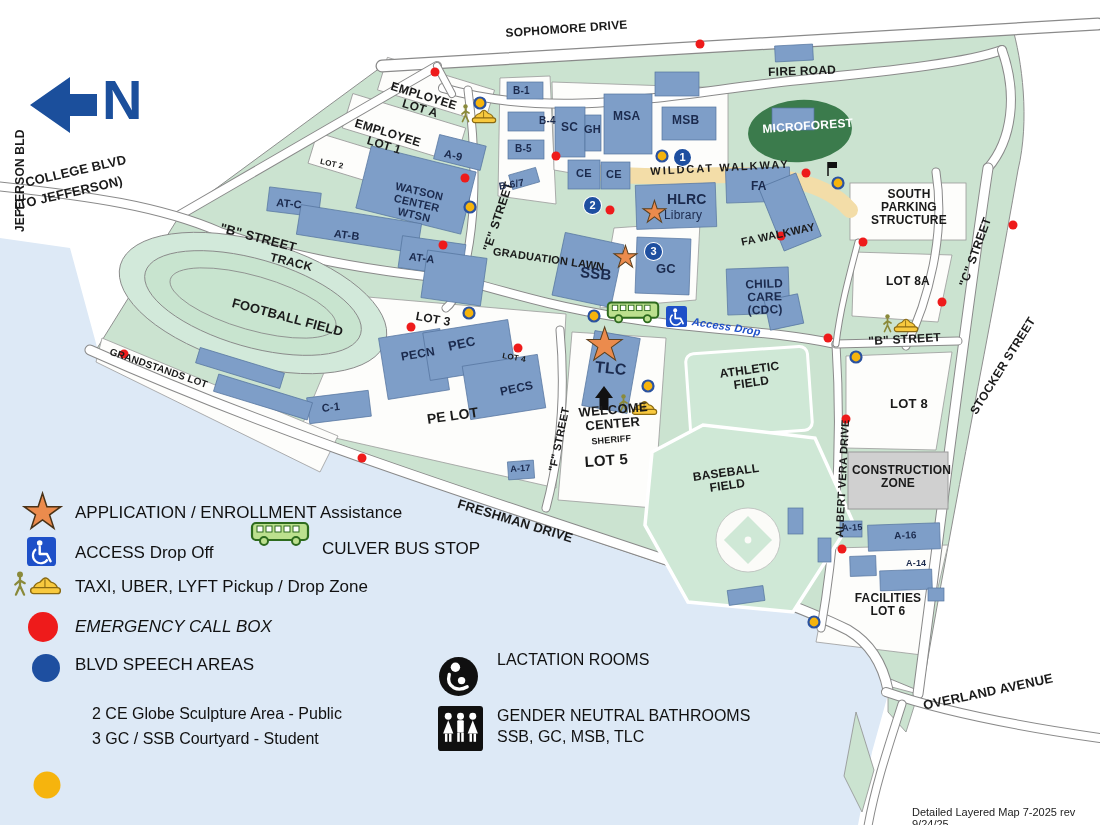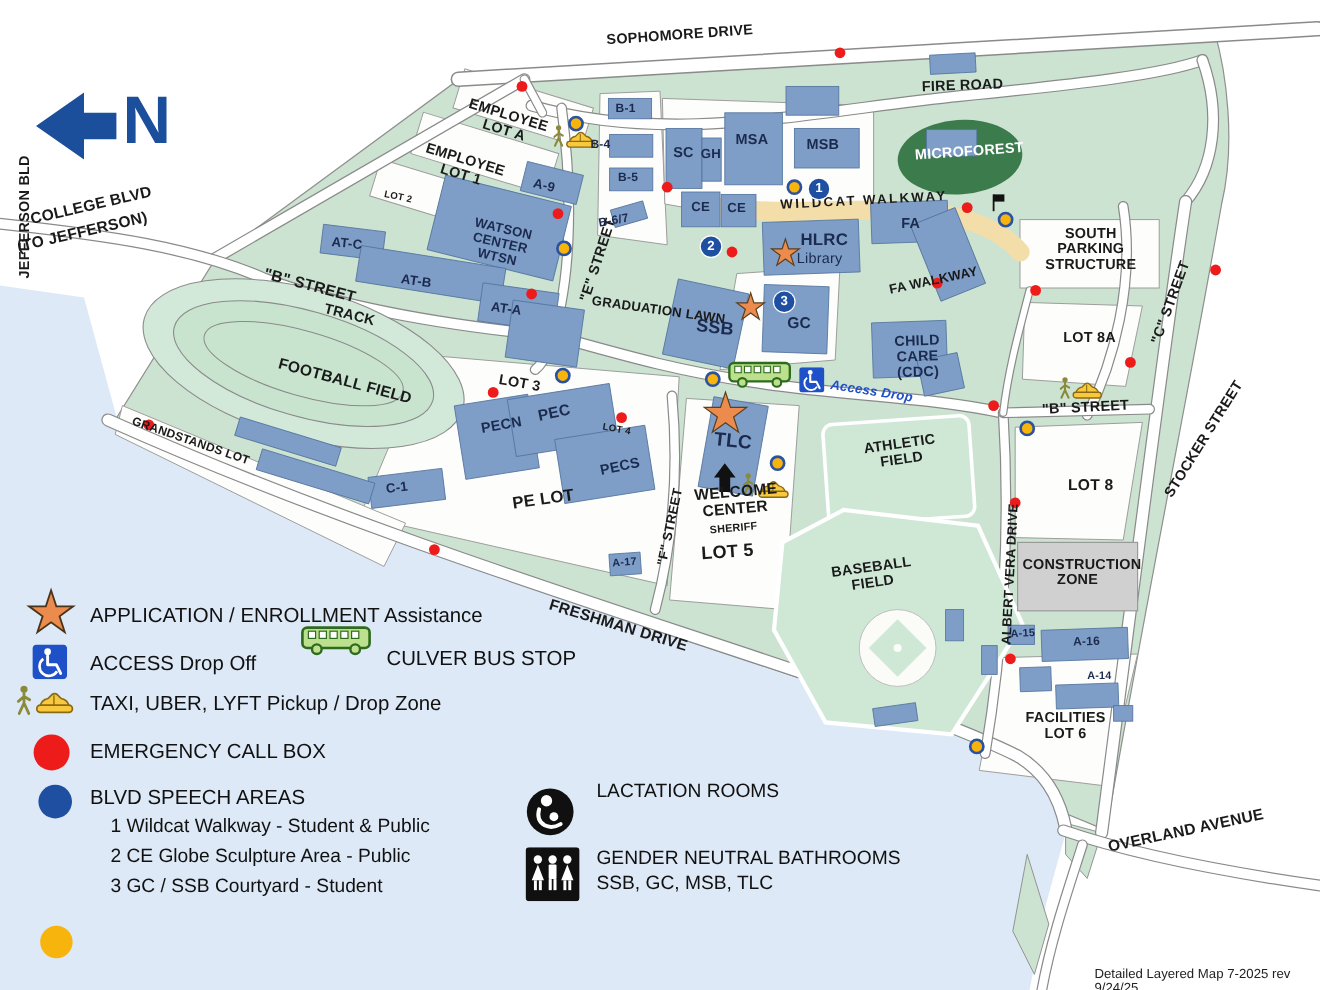--- a/index.html
+++ b/index.html
@@ -336,21 +336,21 @@
 <div class="lbl s12 ct" style="left:718px;top:368px;width:62px;transform:rotate(-8deg);">ATHLETIC
 FIELD</div>
 <div class="lbl s12 ct" style="left:692px;top:471px;width:66px;transform:rotate(-8deg);">BASEBALL
 FIELD</div>
 <div class="lbl" style="left:494px;top:245px;transform:rotate(8deg);">GRADUATION LAWN</div>
 <div class="lbl s13 ct" style="left:578px;top:406px;width:66px;transform:rotate(-5deg);">WELCOME
 CENTER</div>
 <div class="lbl s9 ct" style="left:586px;top:438px;width:50px;transform:rotate(-5deg);">SHERIFF</div>
 
 <div class="lbl s10 nv" style="left:513px;top:85px;">B-1</div>
-<div class="lbl s10 nv" style="left:492px;top:115px;">B-4</div>
+<div class="lbl s10 nv" style="left:539px;top:115px;">B-4</div>
 <div class="lbl s10 nv" style="left:515px;top:143px;">B-5</div>
 <div class="lbl s10 nv" style="left:498px;top:181px;transform:rotate(-10deg);">B-6/7</div>
 <div class="lbl s12 nv" style="left:561px;top:121px;">SC</div>
 <div class="lbl nv" style="left:584px;top:123px;">GH</div>
 <div class="lbl s12 nv" style="left:613px;top:110px;">MSA</div>
 <div class="lbl s12 nv" style="left:672px;top:114px;">MSB</div>
 <div class="lbl nv" style="left:576px;top:167px;">CE</div>
 <div class="lbl nv" style="left:606px;top:168px;">CE</div>
 <div class="lbl s14 nv" style="left:667px;top:192px;">HLRC</div>
 <div class="lbl s12 nv nr" style="left:664px;top:209px;">Library</div>
@@ -381,23 +381,22 @@
 
 <div class="star" style="left:641px;top:197px;font-size:30px;">★</div>
 <div class="star" style="left:612px;top:242px;font-size:30px;">★</div>
 <div class="star" style="left:584px;top:321px;font-size:46px;">★</div>
 <div class="star" style="left:21px;top:488px;font-size:48px;-webkit-text-stroke:1.5px #4a3318;">★</div>
 
 <div class="leg" style="left:75px;top:502px;">APPLICATION / ENROLLMENT Assistance</div>
 <div class="leg" style="left:75px;top:542px;">ACCESS Drop Off</div>
 <div class="leg" style="left:322px;top:538px;">CULVER BUS STOP</div>
 <div class="leg" style="left:75px;top:576px;">TAXI, UBER, LYFT Pickup / Drop Zone</div>
-<div class="leg" style="left:75px;top:616px;">EMERGENCY CALL BOX</div>
+<div class="leg" style="left:75px;top:616px;font-style:italic;">EMERGENCY CALL BOX</div>
 <div class="leg" style="left:75px;top:654px;">BLVD SPEECH AREAS</div>
-<div class="leg leg16" style="left:92px;top:679px;">1 Wildcat Walkway - Student &amp; Public</div>
 <div class="leg leg16" style="left:92px;top:704px;">2 CE Globe Sculpture Area - Public</div>
 <div class="leg leg16" style="left:92px;top:729px;">3 GC / SSB Courtyard - Student</div>
 <div class="leg leg16" style="left:497px;top:650px;">LACTATION ROOMS</div>
 <div class="leg leg16" style="left:497px;top:706px;">GENDER NEUTRAL BATHROOMS</div>
 <div class="leg leg16" style="left:497px;top:727px;">SSB, GC, MSB, TLC</div>
 
 <div class="footer" style="left:912px;top:806px;">Detailed Layered Map 7-2025 rev 9/24/25</div>
 
 </div>
 

